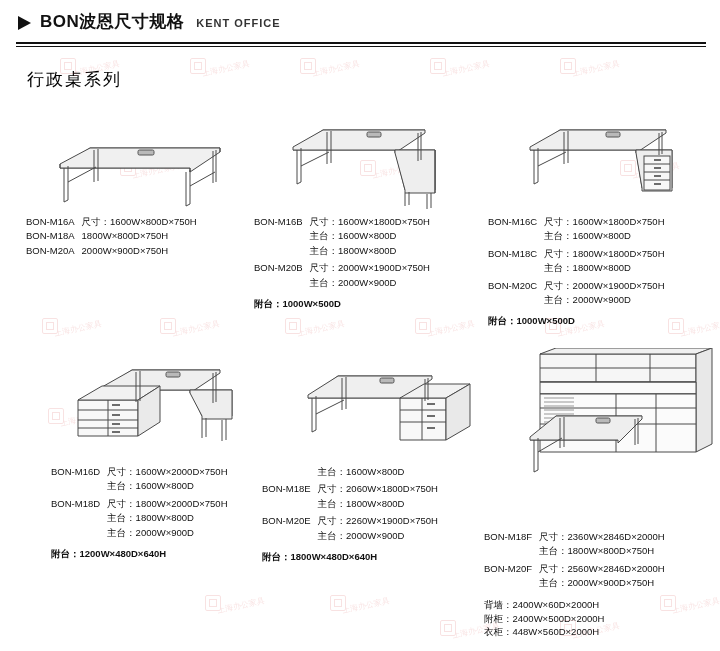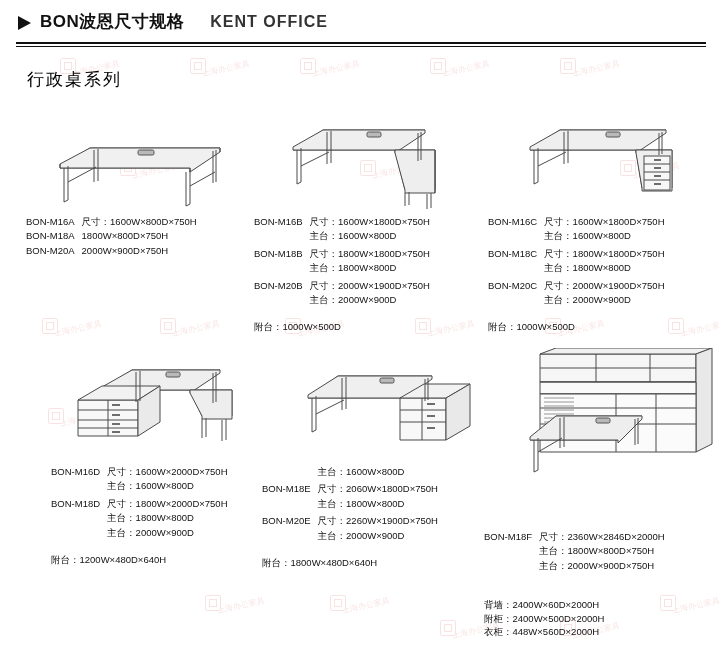--- a/index.html
+++ b/index.html
@@ -44,24 +44,24 @@
     position: relative;
     top: 3px;
   }
   .header-title {
     font-size: 17px;
     font-weight: bold;
     letter-spacing: .5px;
     color: #111;
   }
   .header-sub {
-    font-size: 16px;
+    font-size: 11px;
     font-weight: bold;
     color: #333;
-    margin-left: 26px;
+    margin-left: 12px;
     letter-spacing: 1px;
   }
   .header-rule {
     position: absolute;
     left: 16px; top: 42px;
     width: 690px;
     height: 0;
     border-top: 2px solid #111;
   }
   .header-rule2 {
@@ -133,22 +133,23 @@
     padding: 0 0 1px 0;
     white-space: nowrap;
     font-size: 9.5px;
     line-height: 13.4px;
   }
   .spec td.code {
     padding-right: 7px;
     font-family: "Liberation Sans", sans-serif;
   }
   .spec .note {
-    margin-top: 13px;
+    margin-top: 7px;
     white-space: nowrap;
+    font-weight: bold;
   }
   .gap-row td { padding-top: 3px; }
 </style>
 </head>
 <body>
 
 <div class="page">
 
   <div class="header">
     <div class="header-inner">
@@ -459,24 +460,20 @@
     <table>
       <tbody>
           <tr>
         <td class="code">BON-M16B</td>
         <td>尺寸：1600W×1800D×750H</td>
       </tr>
       <tr>
         <td class="code"></td>
         <td>主台：1600W×800D</td>
       </tr>
-      <tr class="gap-row">
-        <td class="code">BON-M18B</td>
-        <td>尺寸：1800W×1800D×750H</td>
-      </tr>
       <tr>
         <td class="code"></td>
         <td>主台：1800W×800D</td>
       </tr>
       <tr class="gap-row">
         <td class="code">BON-M20B</td>
         <td>尺寸：2000W×1900D×750H</td>
       </tr>
       <tr>
         <td class="code"></td>
@@ -579,20 +576,24 @@
     <table>
       <tbody>
           <tr>
         <td class="code">BON-M18F</td>
         <td>尺寸：2360W×2846D×2000H</td>
       </tr>
       <tr>
         <td class="code"></td>
         <td>主台：1800W×800D×750H</td>
       </tr>
+      <tr class="gap-row">
+        <td class="code">BON-M20F</td>
+        <td>尺寸：2560W×2846D×2000H</td>
+      </tr>
       <tr>
         <td class="code"></td>
         <td>主台：2000W×900D×750H</td>
       </tr>
     </tbody>
       </table>
   </div>
 
   <div class="spec" style="left:484px; top:598px;">
     <div>背墙：2400W×60D×2000H</div>

